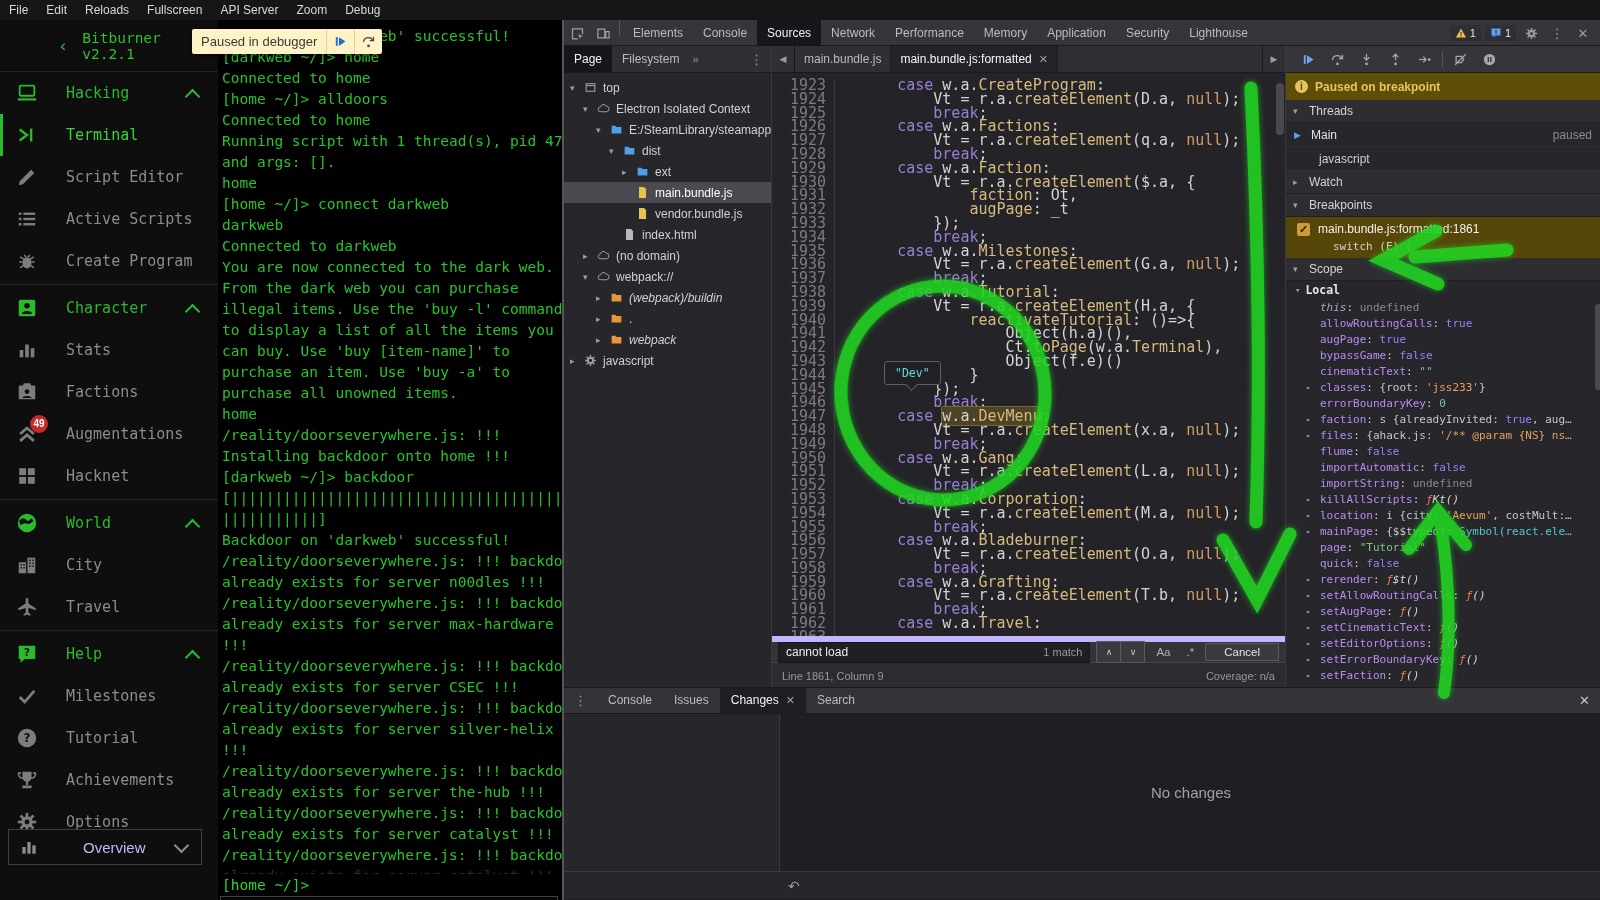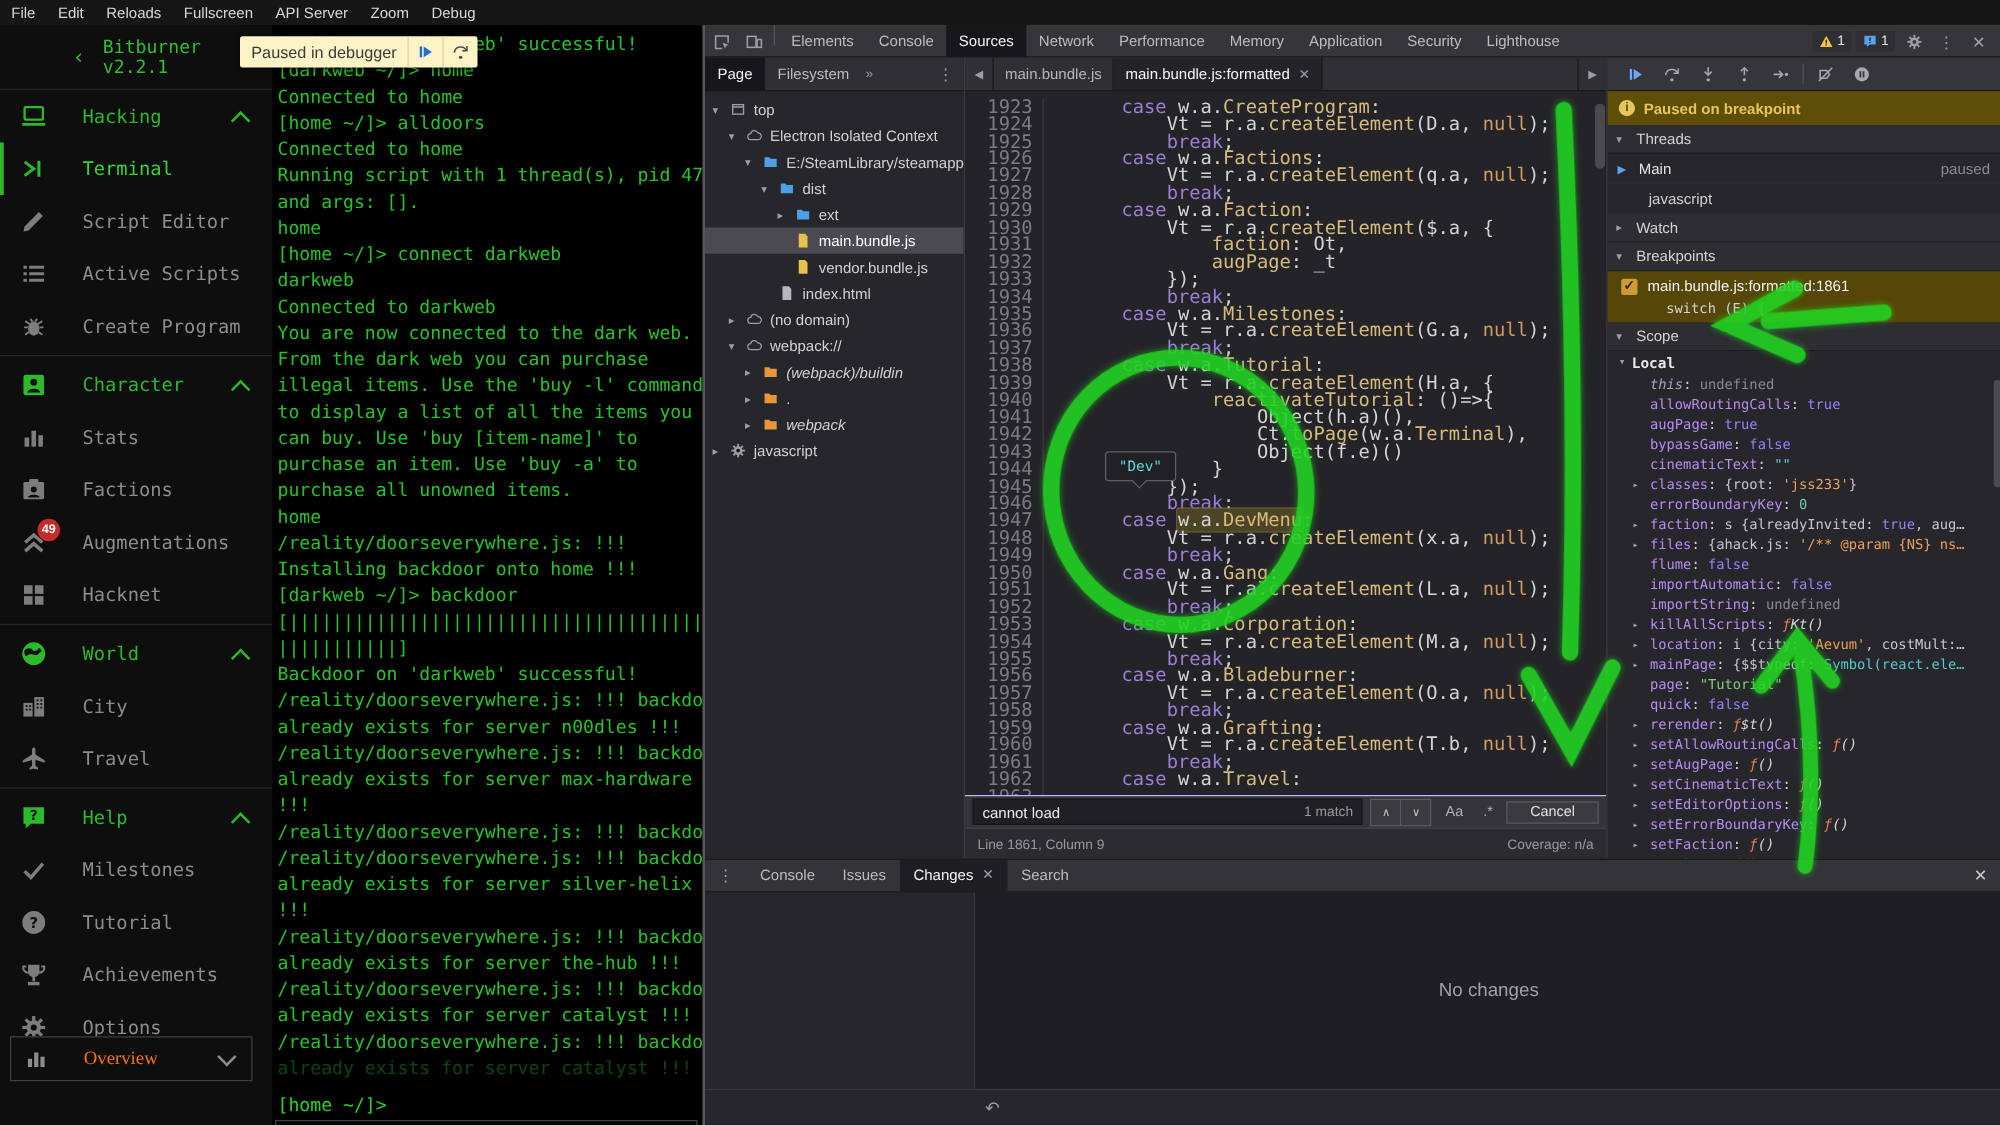--- a/index.html
+++ b/index.html
@@ -30,21 +30,21 @@
   .chev{width:9px;height:9px;border-right:2px solid #2cb92c;border-bottom:2px solid #2cb92c;
     display:inline-block;flex:none;}
   .chev-up{transform:rotate(-135deg);margin:6px 20px 0 auto;}
   .chev-down{transform:rotate(45deg);margin:-4px 14px 0 auto;border-color:#8c8c8c;}
   .badge{position:absolute;top:-8px;right:-10px;min-width:12px;height:18px;padding:0 3px;border-radius:9px;
     background:#c62a2a;color:#fff;font:bold 10px/18px "Liberation Sans",sans-serif;text-align:center;}
   .bb-overview{position:absolute;left:8px;top:809px;width:182px;height:34px;border:1px solid #3f3f3f;
     display:flex;align-items:center;padding-left:10px;cursor:pointer;background:#0e0e0e;}
   .bb-overview .nav-icon{width:20px;height:20px;color:#8c8c8c;}
   .bb-overview .nav-icon svg{width:100%;height:100%;}
-  .ov-label{margin-left:28px;font-size:15px;color:#f97316;font-family:Liberation Serif, serif;}
+  .ov-label{margin-left:44px;font-size:15px;color:#c4b5fd;font-family:Liberation Sans, sans-serif;}
 
   #bb-terminal{position:absolute;left:218px;top:0;width:344px;height:880px;background:#000;overflow:hidden;}
   #term-lines{padding:6px 0 0 4px;}
   .term-line{height:21px;line-height:21px;white-space:pre;font-family:"DejaVu Sans Mono",monospace;
     font-size:14.5px;color:#27c427;overflow:hidden;}
   .term-line.dim{opacity:.35;}
   .term-prompt{position:absolute;left:0;top:854px;height:22px;width:calc(100% - 4px);background:#000;
     padding-left:4px;font-family:"DejaVu Sans Mono",monospace;font-size:14.5px;line-height:22px;color:#2ad42a;}
   .term-input{position:absolute;left:2px;right:4px;top:876px;height:18px;border:1px solid #3f3f3f;background:#060606;}
 
@@ -107,21 +107,21 @@
   .lc{white-space:pre;color:#d4d4d4;padding-left:8px;}
   .tk-k{color:#9a7fd5;}
   .tk-p{color:#d7ba7d;}
   .tk-l{color:#d19a66;}
   .eval-hl{background:#4d4426;box-shadow:0 0 0 1px #76683a;border-radius:1px;}
   #ev-tip{position:absolute;left:112px;top:288px;background:#202025;border:1px solid #5f5f64;border-radius:3px;
     padding:4px 10px;font-family:"DejaVu Sans Mono",monospace;font-size:11.5px;color:#62d8d8;z-index:20;}
   #ev-tip::after{content:'';position:absolute;left:22px;bottom:-5px;width:8px;height:8px;background:#202025;
     border-right:1px solid #5f5f64;border-bottom:1px solid #5f5f64;transform:rotate(45deg);}
   .ed-scrollthumb{position:absolute;right:1px;top:10px;width:8px;height:52px;background:#4a4a4e;border-radius:4px;}
-  .ed-search{height:26px;background:#333338;border-top:1px solid #c4b5fd;display:flex;align-items:center;
+  .ed-search{height:26px;background:#333338;border-top:6px solid #c4b5fd;display:flex;align-items:center;
     padding:0 6px;gap:6px;box-sizing:border-box;}
   .s-input{flex:1;height:19px;background:#202024;border:1px solid #17171b;display:flex;align-items:center;
     padding:0 7px;font-size:12px;color:#ececec;}
   .s-matches{margin-left:auto;color:#9a9a9e;font-size:11px;}
   .s-nav{display:flex;}
   .s-btn{width:23px;height:20px;border:1px solid #5a5a5e;background:#3a3a3f;color:#c8c8c8;display:flex;
     align-items:center;justify-content:center;font-size:9px;cursor:pointer;}
   .s-btn + .s-btn{border-left:none;}
   .s-tgl{color:#b0b0b5;font-size:11.5px;padding:0 5px;cursor:pointer;}
   .s-cancel{border:1px solid #5a5a5e;background:#3a3a3f;color:#e2e2e2;font-size:11.5px;padding:2px 18px;cursor:pointer;}
@@ -445,20 +445,21 @@
           <div class="term-line">[darkweb ~/]&gt; backdoor</div>
           <div class="term-line">[||||||||||||||||||||||||||||||||||||||||</div>
           <div class="term-line">|||||||||||]</div>
           <div class="term-line">Backdoor on 'darkweb' successful!</div>
           <div class="term-line">/reality/doorseverywhere.js: !!! backdoor</div>
           <div class="term-line">already exists for server n00dles !!!</div>
           <div class="term-line">/reality/doorseverywhere.js: !!! backdoor</div>
           <div class="term-line">already exists for server max-hardware</div>
           <div class="term-line">!!!</div>
           <div class="term-line">/reality/doorseverywhere.js: !!! backdoor</div>
+          <div class="term-line">already exists for server CSEC !!!</div>
           <div class="term-line">/reality/doorseverywhere.js: !!! backdoor</div>
           <div class="term-line">already exists for server silver-helix</div>
           <div class="term-line">!!!</div>
           <div class="term-line">/reality/doorseverywhere.js: !!! backdoor</div>
           <div class="term-line">already exists for server the-hub !!!</div>
           <div class="term-line">/reality/doorseverywhere.js: !!! backdoor</div>
           <div class="term-line">already exists for server catalyst !!!</div>
           <div class="term-line">/reality/doorseverywhere.js: !!! backdoor</div>
           <div class="term-line dim">already exists for server catalyst !!!</div>
         </div>

